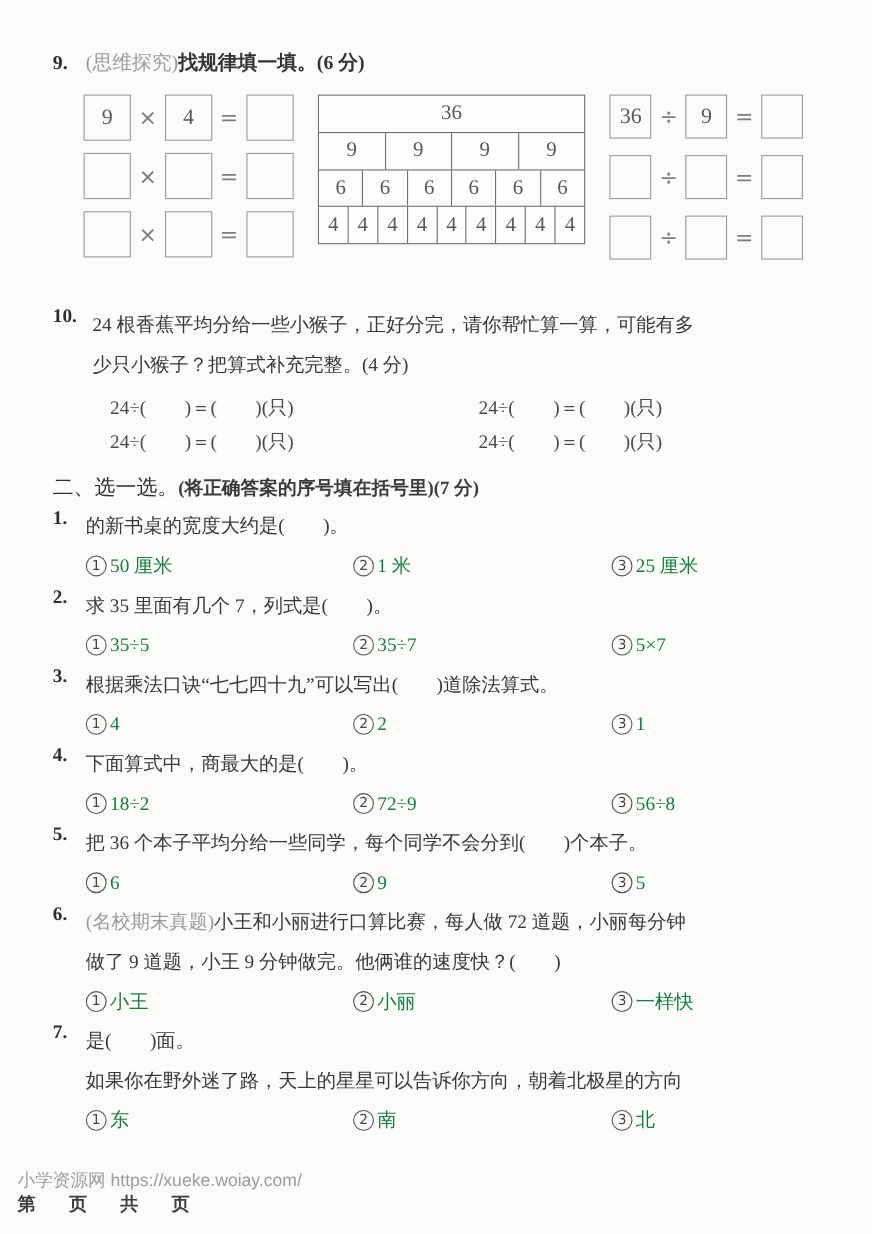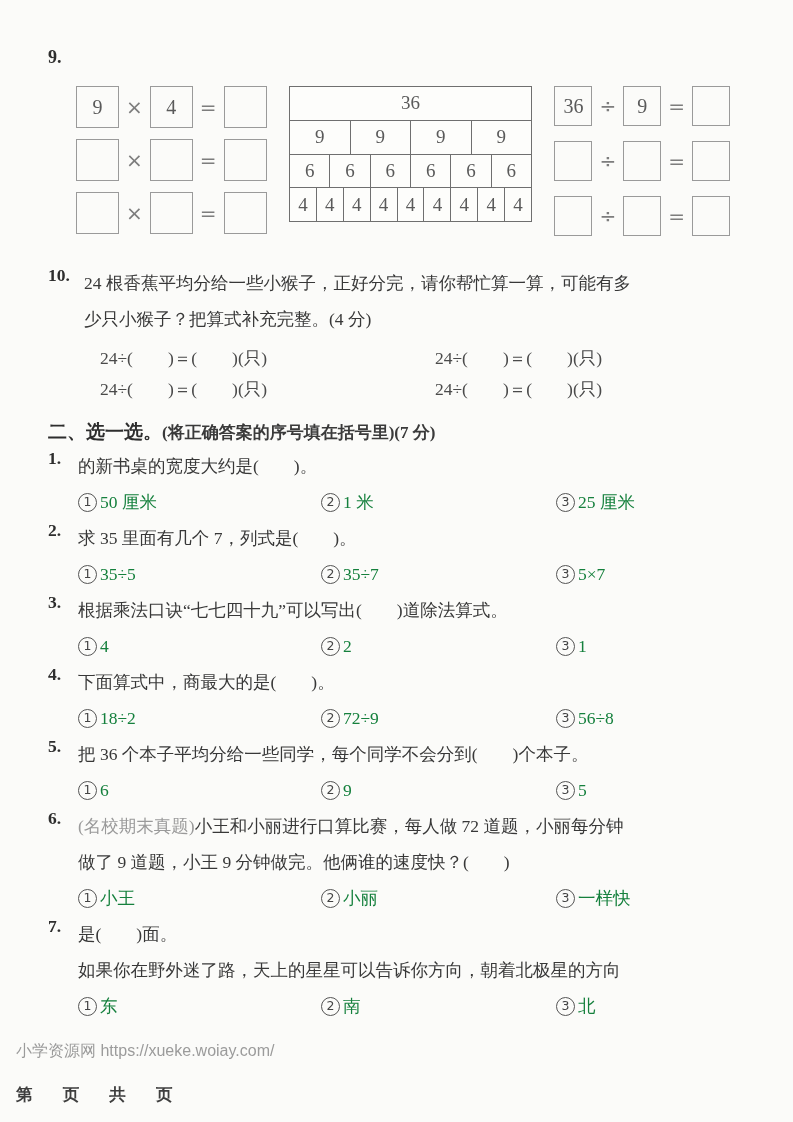--- a/index.html
+++ b/index.html
@@ -47,30 +47,30 @@
   .bt-row { display:flex; flex:1; border-top:1.5px solid #6f6f6f; }
   .bt-row:first-child { border-top:none; }
   .bt-cell {
     flex:1; border-left:1.5px solid #6f6f6f;
     display:flex; align-items:center; justify-content:center;
     font-size:19px; color:#5a5a5a;
   }
   .bt-cell:first-child { border-left:none; }
 
   
-  .q10 { display:flex; margin-top:14px; font-size:17.5px; }
+  .q10 { display:flex; margin-top:26px; font-size:17.5px; }
   .q10 .lines { flex:1; }
   .text-line { line-height:36px; color:#383838; }
   .eq-grid { margin:6px 0 0 52px; }
   .eq-grid-row { display:flex; line-height:31px; font-size:17.5px; color:#4a4a4a; }
   .eq-cell-l { width:335px; flex:0 0 auto; }
 
   
   .section-header { margin-top:12px; line-height:30px; }
-  .section-title { font-weight:bold; font-size:19px; color:#2d2d2d; }
+  .section-title { font-weight:normal; font-size:19px; color:#2d2d2d; }
   .section-sub { font-weight:bold; font-size:17px; color:#3a3a3a; }
 
   
   .mcq { display:flex; font-size:17.5px; }
   .mcq-body { flex:1; }
   .opts { display:flex; line-height:36px; }
   .opt { display:flex; align-items:center; }
   .opt-1 { width:243px; flex:0 0 auto; }
   .opt-2 { width:235px; flex:0 0 auto; }
   .opt-3 { flex:1; }
@@ -83,32 +83,35 @@
   }
   .opt-label { color:#15803d; }
 
   
   .footer { position:absolute; left:16px; right:0; bottom:16px; }
   .footer-site {
     font-family:"Liberation Sans","DejaVu Sans",sans-serif;
     font-size:16px; color:#9b9b9b;
   }
   .footer-page {
-    margin-top:22px; font-size:16.5px; font-weight:bold; color:#3e3e3e;
+    margin-top:0; font-size:16.5px; font-weight:bold; color:#3e3e3e;
     letter-spacing:13px;
   }
 </style>
 </head>
 <body>
 
 <div class="page">
   <div class="content">
 
     <div class="q-header">
       <span class="q-num">9.</span>
+      <span>
+        <span class="tag">(思维探究)</span><span class="q-title">找规律填一填。(6 分)</span>
+      </span>
     </div>
 
     <div class="q9-diagram">
 
       <div class="eq-col mul-col">
         <div class="eq-row">
           <div class="sq sq-l">9</div>
           <span class="op">×</span>
           <div class="sq sq-l">4</div>
           <span class="op">=</span>

